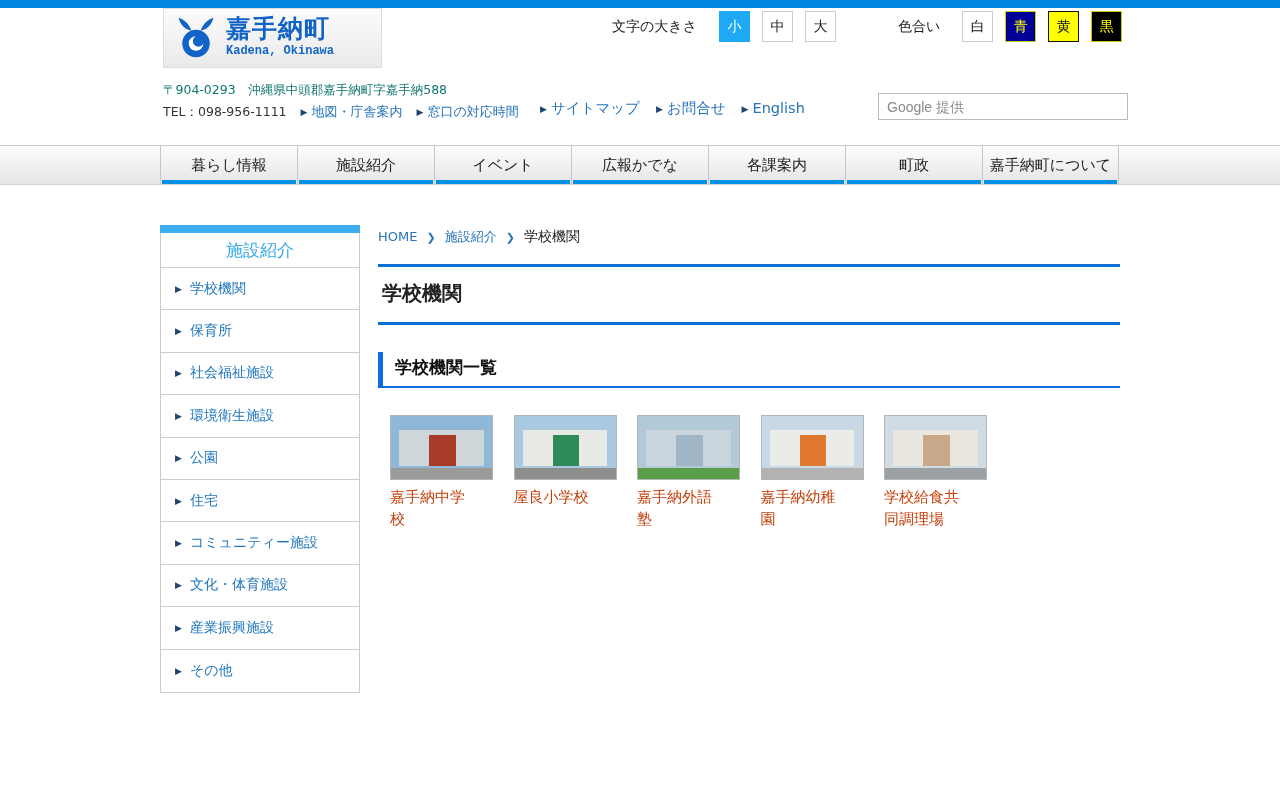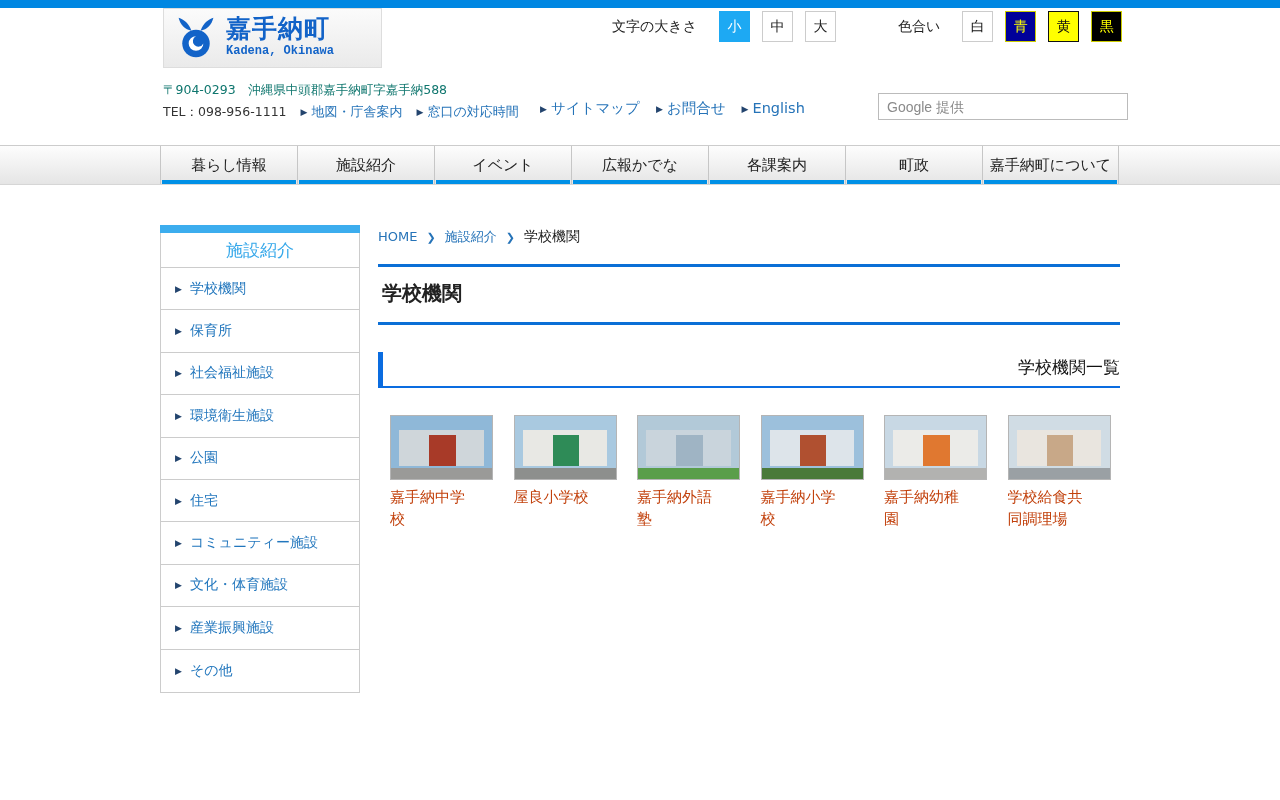--- a/index.html
+++ b/index.html
@@ -65,21 +65,21 @@
   .bc-current { color:#222; }
 
   
   .title-block { position:absolute; left:378px; top:264px; width:742px; }
   .dline { height:2px; border-top:1px solid #0b6fd6; border-bottom:2px solid #0b6fd6; }
   .page-title { font-size:20px; font-weight:bold; color:#222; padding:13px 4px 15px; }
 
   
   .section-title { position:absolute; left:378px; top:352px; width:742px;
     border-left:5px solid #0a6ce0; border-bottom:2px solid #0a6ce0;
-    padding:4px 0 7px 12px; font-size:17px; font-weight:normal; color:#111;text-align:right; }
+    padding:4px 0 7px 12px; font-size:17px; font-weight:bold; color:#111; }
 
   
   .cards { position:absolute; left:390px; top:415px; width:740px;
     display:flex; flex-wrap:wrap; column-gap:20.5px; row-gap:26px; }
   .card { width:103px; min-height:114px; cursor:pointer; }
   .photo { width:103px; height:65px; border:1px solid #b5b5b5; position:relative; overflow:hidden; }
   .photo .ly { position:absolute; }
   .photo .sky { inset:0; }
   .photo .bld { left:8%; right:8%; top:22%; height:58%; }
   .photo .acc { left:38%; width:26%; top:30%; height:50%; }
@@ -217,29 +217,20 @@
     <div class="card">
       <div class="photo" style="background: rgb(178, 201, 216);">
         <div class="ly sky" style="background: rgb(178, 201, 216);"></div>
         <div class="ly bld" style="background: rgb(201, 212, 220);"></div>
         <div class="ly acc" style="background: rgb(159, 180, 196);"></div>
         <div class="ly gnd" style="background: rgb(90, 158, 74);"></div>
       </div>
       <div class="card-label">嘉手納外語塾</div>
     </div>
     <div class="card">
-      <div class="photo" style="background: rgb(156, 192, 220);">
-        <div class="ly sky" style="background: rgb(156, 192, 220);"></div>
-        <div class="ly bld" style="background: rgb(221, 228, 234);"></div>
-        <div class="ly acc" style="background: rgb(176, 80, 48);"></div>
-        <div class="ly gnd" style="background: rgb(74, 122, 58);"></div>
-      </div>
-      <div class="card-label">嘉手納小学校</div>
-    </div>
-    <div class="card">
       <div class="photo" style="background: rgb(200, 216, 228);">
         <div class="ly sky" style="background: rgb(200, 216, 228);"></div>
         <div class="ly bld" style="background: rgb(235, 235, 232);"></div>
         <div class="ly acc" style="background: rgb(224, 120, 48);"></div>
         <div class="ly gnd" style="background: rgb(178, 178, 176);"></div>
       </div>
       <div class="card-label">嘉手納幼稚園</div>
     </div>
     <div class="card">
       <div class="photo" style="background: rgb(208, 220, 228);">

